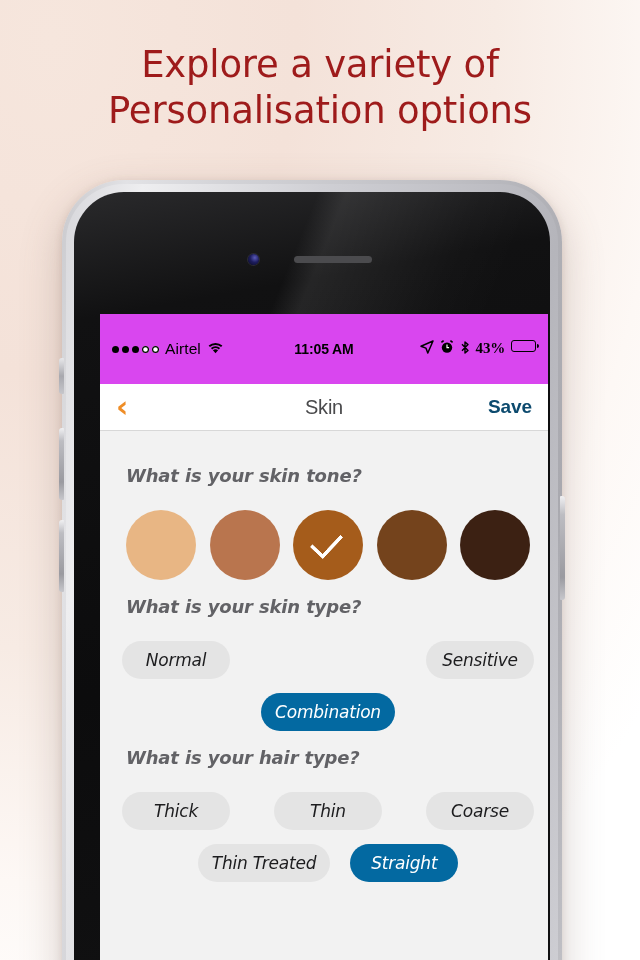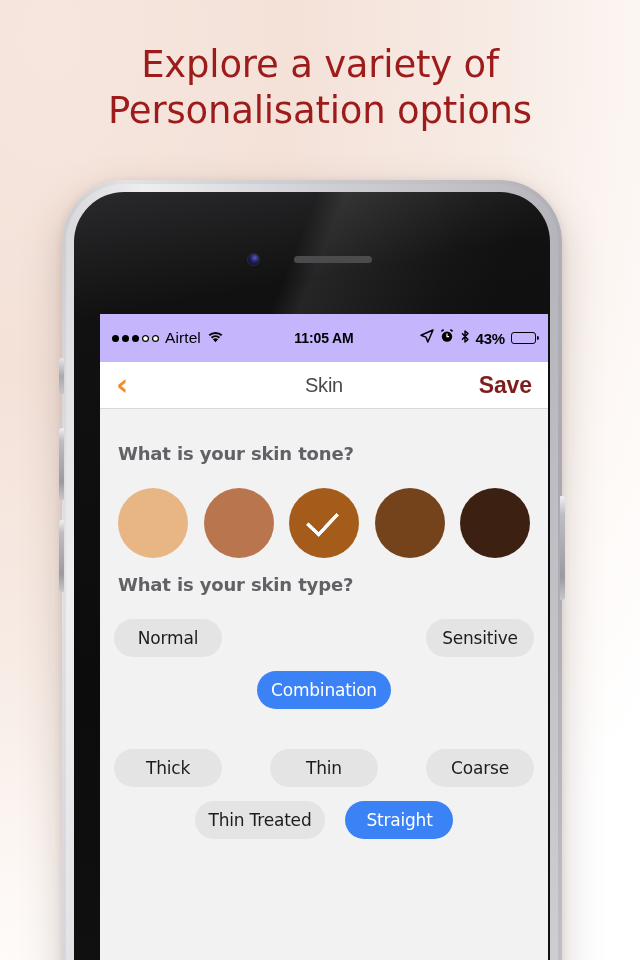--- a/index.html
+++ b/index.html
@@ -137,24 +137,24 @@
     top: 122px;
     width: 448px;
     bottom: 0;
     background: #f2f2f2;
     overflow: hidden;
   }
 
   
   .statusbar {
     height: 38px;
-    background: #c4b5fd;
+    background: #d946ef;
     display: flex;
     align-items: center;
-    padding: 5px 12px;
+    padding: 16px 12px;
     position: relative;
     font-size: 16px;
     color: #000;
   }
   .sb-left { display: flex; align-items: center; gap: 6px; }
   .sb-dots { display: flex; align-items: center; gap: 3px; }
   .dot {
     width: 7px; height: 7px; border-radius: 50%;
     background: #000;
   }
@@ -165,24 +165,25 @@
     left: 0; right: 0;
     text-align: center;
     font-size: 14px;
     font-weight: 700;
     letter-spacing: -0.1px;
     pointer-events: none;
   }
   .sb-right {
     margin-left: auto;
     display: flex;
-    align-items: center;
+    align-items: flex-start;
     gap: 6px;
     position: relative;
     z-index: 2;
+    font-family: Liberation Serif, serif;
   }
   .batt-pct { font-size: 15px; font-weight: 700; letter-spacing: -0.2px; }
   .batt {
     position: relative;
     width: 25px; height: 12px;
     border: 1.4px solid #000;
     border-radius: 3px;
     padding: 1.4px;
     box-sizing: border-box;
   }
@@ -223,31 +224,32 @@
     left: 0; right: 0;
     text-align: center;
     font-size: 20px;
     color: #4a4a4c;
     font-weight: 500;
     letter-spacing: -0.2px;
     pointer-events: none;
   }
   .nav-save {
     margin-left: auto;
-    color: #7f1d1d;
-    font-size: 23px;
+    color: #0c4a6e;
+    font-size: 19px;
     font-weight: 700;
     letter-spacing: -0.1px;
     position: relative;
     z-index: 2;
   }
 
   
   .content {
-    padding: 34px 0 0 0;
+    padding: 34px 0 0 8px;
+    font-style: italic;
   }
   .q-label {
     font-size: 18px;
     color: #626266;
     font-weight: 700;
     letter-spacing: -0.15px;
     padding: 0 18px;
     font-family: "DejaVu Sans", sans-serif;
   }
 
@@ -287,21 +289,21 @@
     padding: 0 14px;
     min-width: 108px;
     text-align: center;
     font-size: 17px;
     color: #1c1c1e;
     letter-spacing: -0.2px;
     font-family: "DejaVu Sans", sans-serif;
     box-sizing: border-box;
   }
   .pill.selected {
-    background: #3b82f6;
+    background: #0369a1;
     color: #ffffff;
   }
   .section { margin-top: 16px; }
   .section.first { margin-top: 0; }
 </style>
 </head>
 <body>
 
 <div id="stage">
 
@@ -395,20 +397,21 @@
                 <div class="pill-row wide">
                   <div class="pill">Normal</div>
                   <div class="pill">Sensitive</div>
                 </div>
                 <div class="pill-row">
                   <div class="pill selected">Combination</div>
                 </div>
               </div>
             </div>
             <div class="section">
+              <div class="q-label">What is your hair type?</div>
               <div class="pill-rows">
                 <div class="pill-row wide">
                   <div class="pill">Thick</div>
                   <div class="pill">Thin</div>
                   <div class="pill">Coarse</div>
                 </div>
                 <div class="pill-row">
                   <div class="pill">Thin Treated</div>
                   <div class="pill selected">Straight</div>
                 </div>

